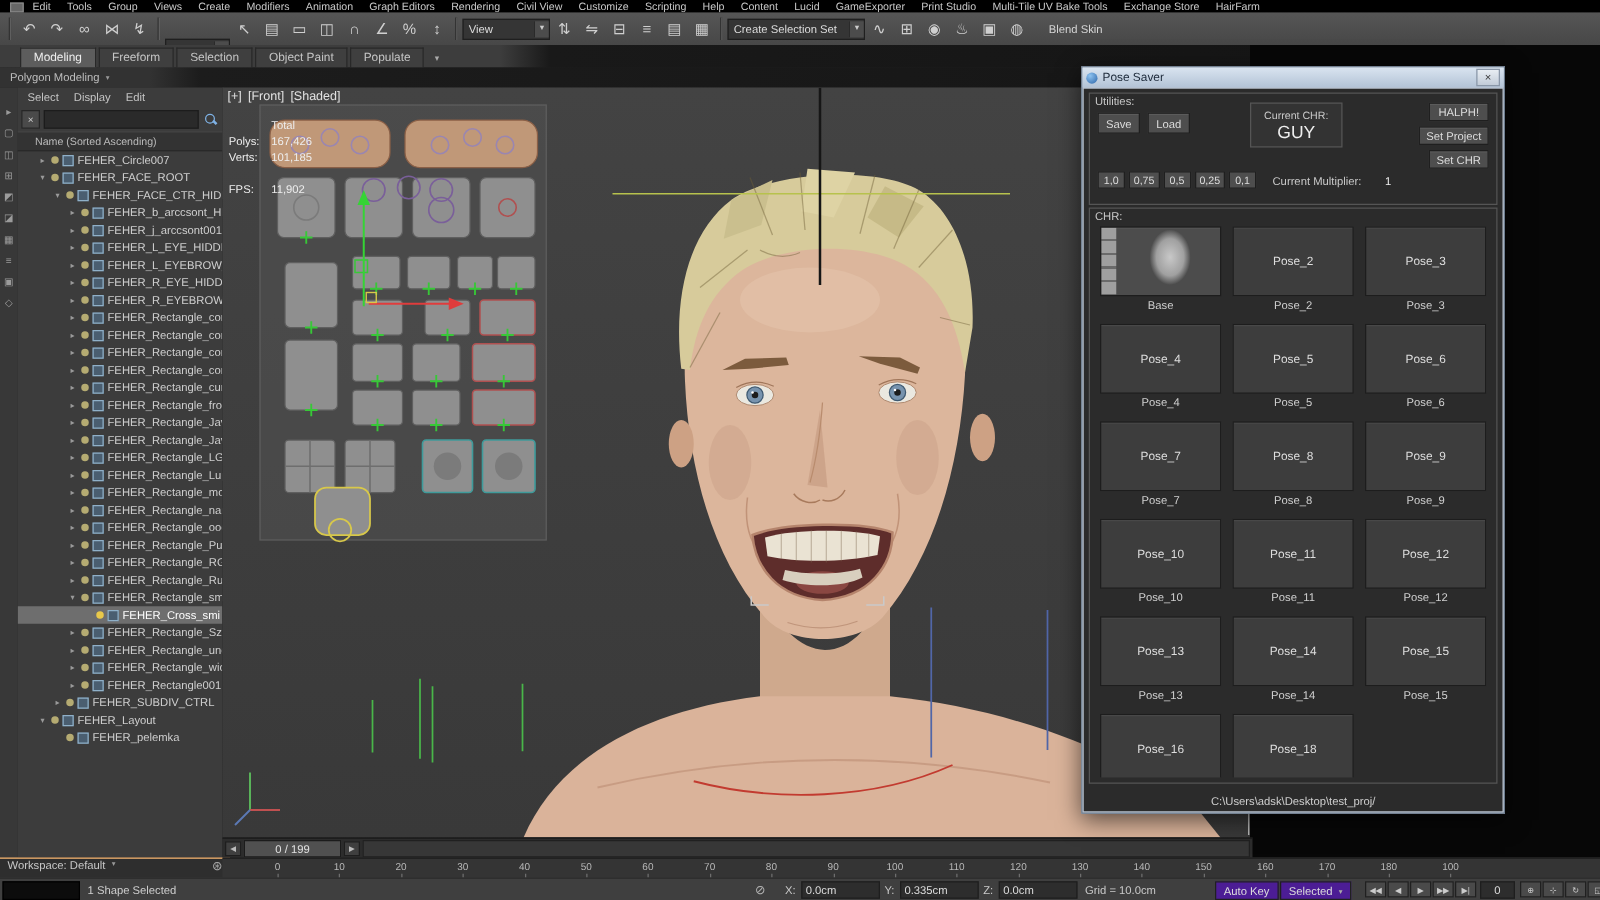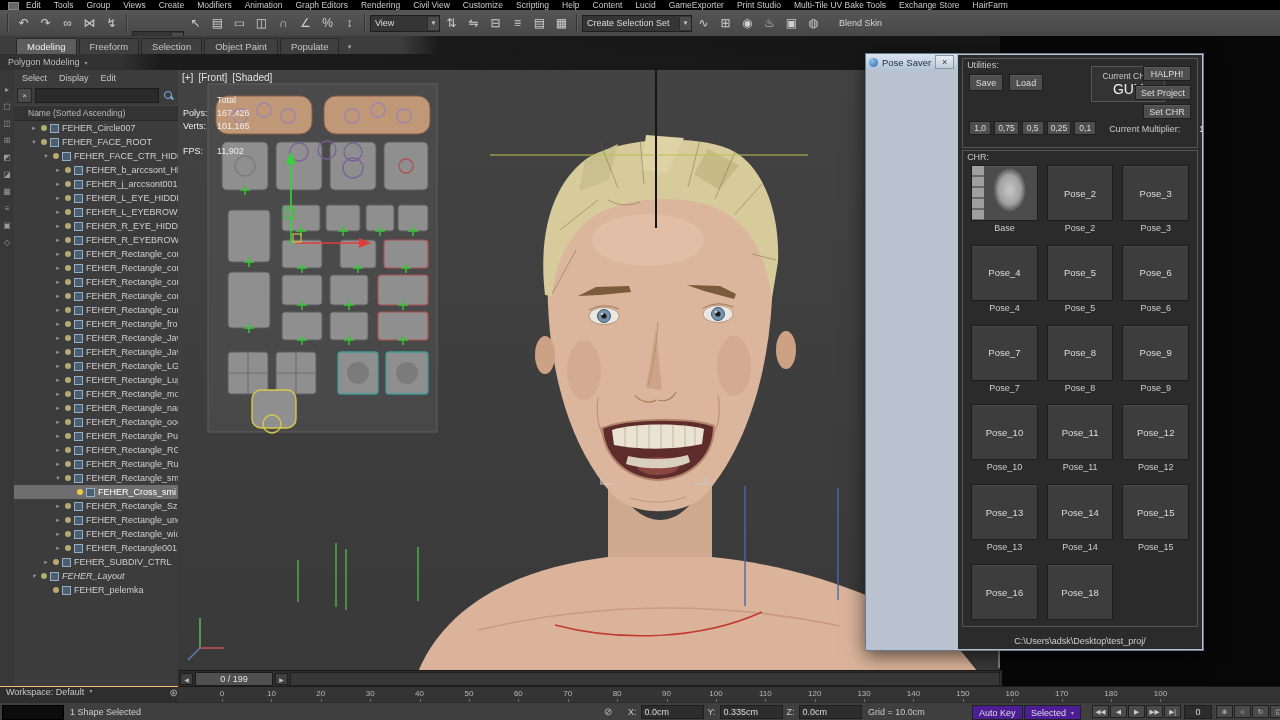--- a/index.html
+++ b/index.html
@@ -109,21 +109,21 @@
   .keyfilter .carr2{font-size:6px;color:#aaa;}
   .playback{left:1092px;top:2px;display:flex;gap:1px;}
   .pb{width:17px;height:13px;background:#4a4a4a;border:1px solid #202020;color:#ccc;font-size:6.5px;
     display:flex;align-items:center;justify-content:center;padding:0;}
   .timebox{left:1184px;top:2px;width:26px;height:12px;background:#2d2d2d;border:1px solid #1e1e1e;
     font-size:9px;color:#ddd;display:flex;align-items:center;justify-content:center;}
   .navcluster{left:1216px;top:2px;display:flex;gap:1px;}
 
   
   .psaver{left:865px;top:53px;width:337px;height:596px;z-index:20;border:1px solid #6b7b8d;
-    background:#b9c2ce;box-shadow:0 5px 18px rgba(0,0,0,0.6);display:flex;flex-direction:row;}
+    background:#b9c2ce;box-shadow:0 5px 18px rgba(0,0,0,0.6);display:flex;flex-direction:column;}
   .ps-title{height:16px;background:linear-gradient(#d9e4f0,#b3c3d6);display:flex;align-items:center;gap:4px;
     padding:0 3px;flex:none;}
   .ps-ico{width:9px;height:9px;border-radius:50%;background:radial-gradient(circle at 35% 30%,#8fc3f0,#2a64a8);flex:none;}
   .ps-title-text{font-size:9.5px;color:#1d2a3a;flex:1;}
   .ps-close{width:17px;height:12px;background:linear-gradient(#e8edf3,#c2ccd8);border:1px solid #8a97a8;
     font-size:9px;color:#333;display:flex;align-items:center;justify-content:center;}
   .ps-body{flex:1;margin:1px;background:#2b2b2b;position:relative;overflow:hidden;}
   .ps-top{position:absolute;left:4px;right:4px;top:3px;height:88px;border:1px solid #555;}
   .ps-group-label{position:absolute;left:4px;top:1px;font-size:9px;color:#c9c9c9;}
   .ps-btn{position:absolute;background:#4e4e4e;border:1px solid #1f1f1f;box-shadow:inset 0 1px 0 rgba(255,255,255,0.08);
@@ -505,21 +505,21 @@
           <span class="lbl">FEHER_Rectangle001</span>
         </div>
 
         <div class="trow" style="padding-left: 28px;">
           <span class="arr">▸</span>
           <span class="bulb"></span>
           <span class="geo"></span>
           <span class="lbl">FEHER_SUBDIV_CTRL</span>
         </div>
 
-        <div class="trow" style="padding-left: 16px; font-style: italic;">
+        <div class="trow" style="padding-left: 16px;">
           <span class="arr">▾</span>
           <span class="bulb"></span>
           <span class="geo"></span>
           <span class="lbl">FEHER_Layout</span>
         </div>
 
         <div class="trow" style="padding-left: 28px;">
           <span class="arr"></span>
           <span class="bulb"></span>
           <span class="geo"></span>

